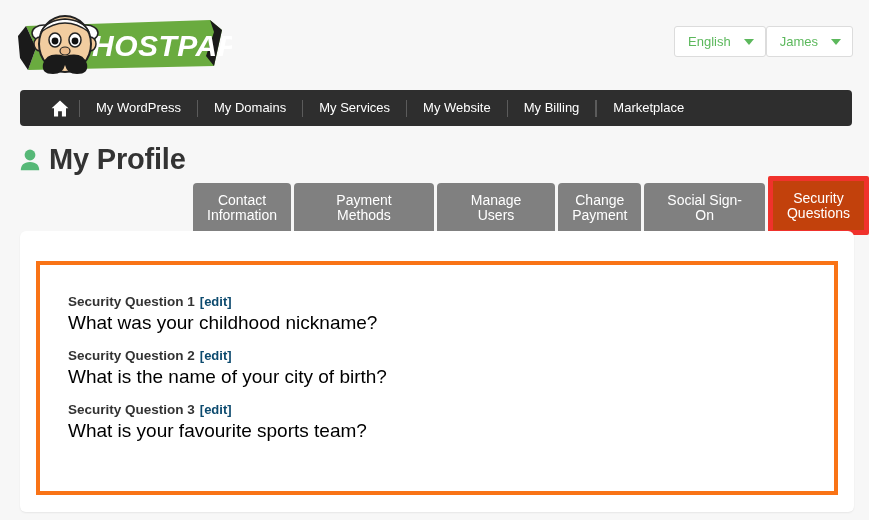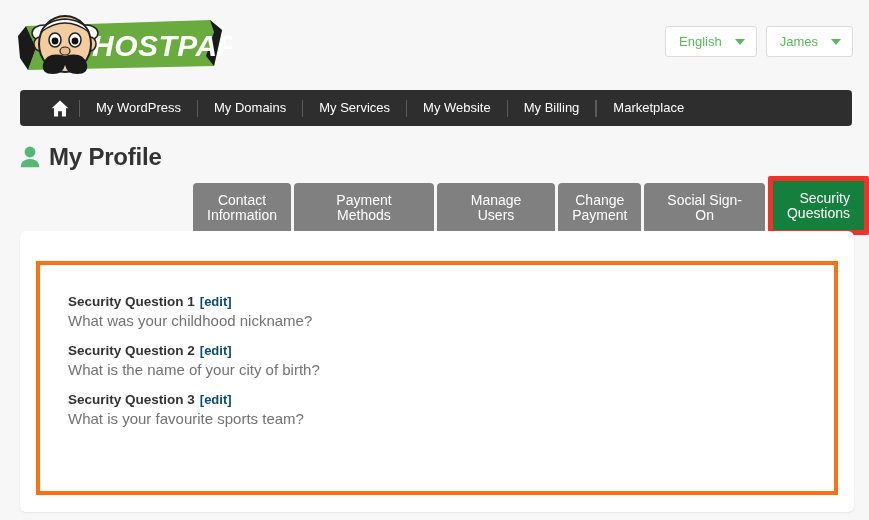--- a/index.html
+++ b/index.html
@@ -39,21 +39,20 @@
     height: 68px;
   }
 
   .logo svg { display: block; }
 
   .header-controls {
     position: absolute;
     right: 16px;
     top: 26px;
     display: flex;
-    gap: 9px;
   }
 
   .dropdown-btn {
     display: flex;
     align-items: center;
     gap: 13px;
     height: 31px;
     padding: 0 11px 0 13px;
     background: #ffffff;
     border: 1px solid #dcdcdc;
@@ -114,21 +113,21 @@
   .page-title-row {
     position: absolute;
     left: 20px;
     top: 143px;
     display: flex;
     align-items: center;
     gap: 9px;
   }
 
   .page-title {
-    font-size: 24px;
+    font-size: 29px;
     font-weight: bold;
     color: #333333;
     letter-spacing: -0.2px;
   }
 
   
   .tabs {
     position: absolute;
     left: 193px;
     top: 180px;
@@ -148,22 +147,21 @@
     display: flex;
     align-items: center;
     justify-content: center;
     height: 49px;
     padding: 0 14px;
     cursor: pointer;
     white-space: pre-line;
   }
 
   .tab.active {
-    background: #15803d;
-    text-align: right;
+    background: #c2410c;
   }
 
   .tab-highlight {
     border: 3px solid #f0322c;
     border-radius: 2px;
     padding: 2px;
     background: #f0322c;
     margin-bottom: -3px;
   }
   .tab-highlight .tab {
@@ -212,22 +210,22 @@
   }
 
   .q-edit {
     color: #0c4a6e;
     font-weight: bold;
     font-size: 13px;
     cursor: pointer;
   }
 
   .q-text {
-    font-size: 15px;
-    color: #737373;
+    font-size: 19px;
+    color: #000000;
   }
 </style>
 </head>
 <body>
 
 <div class="page">
 
   <div class="header">
 
     <div class="logo">

